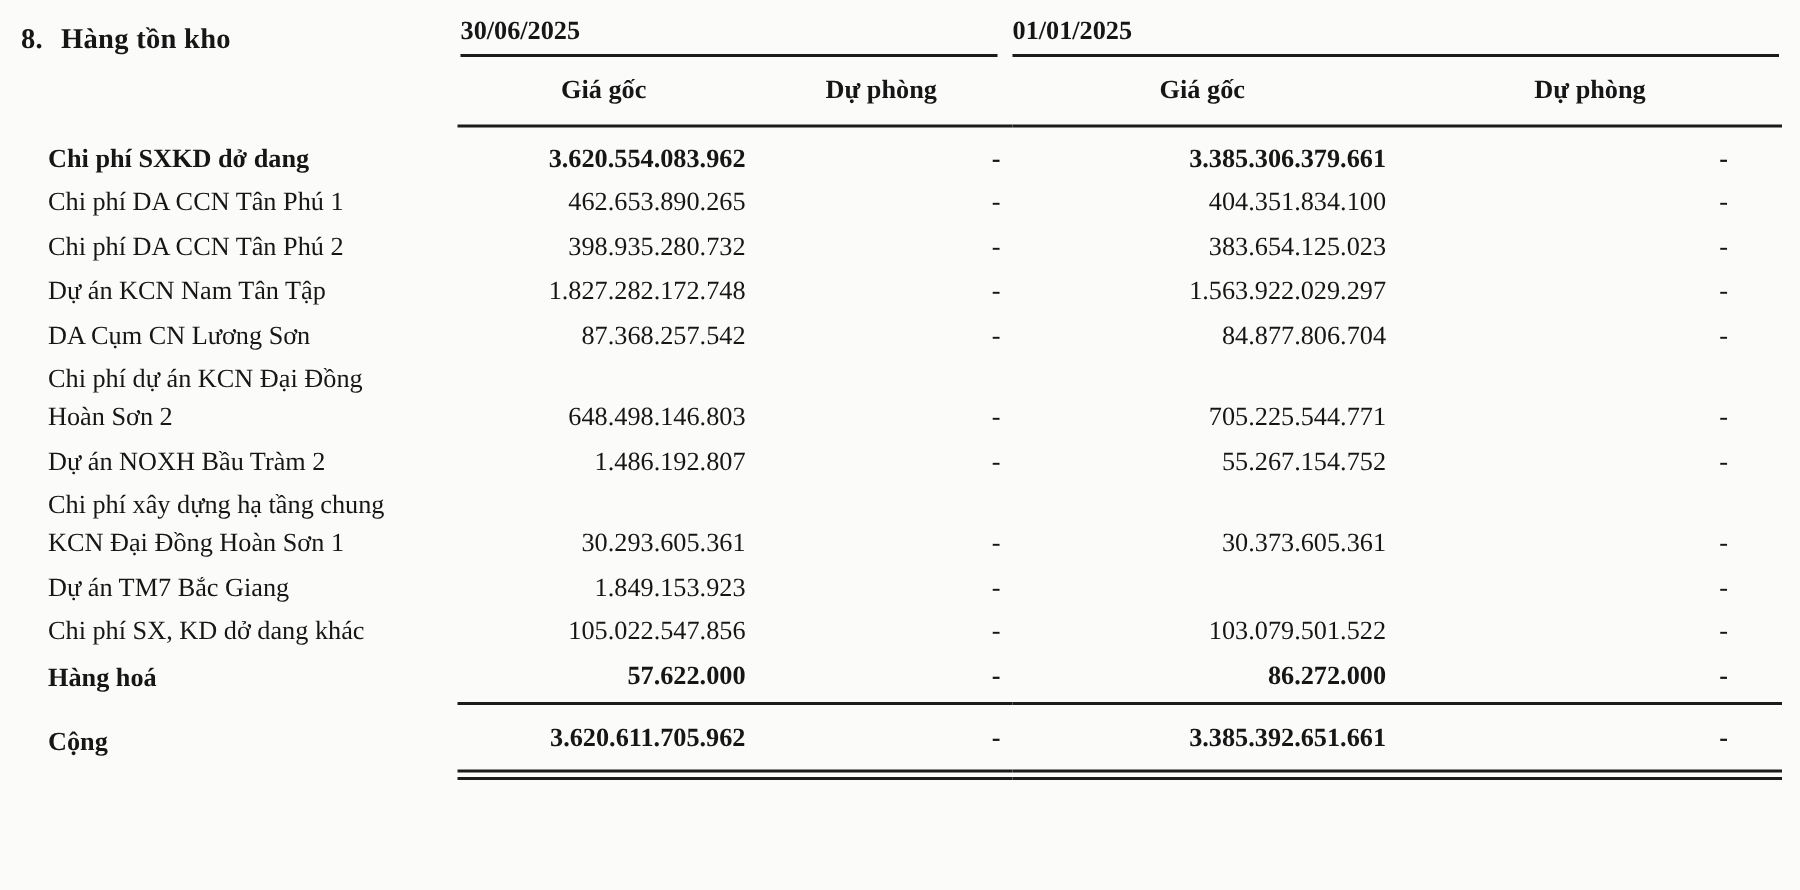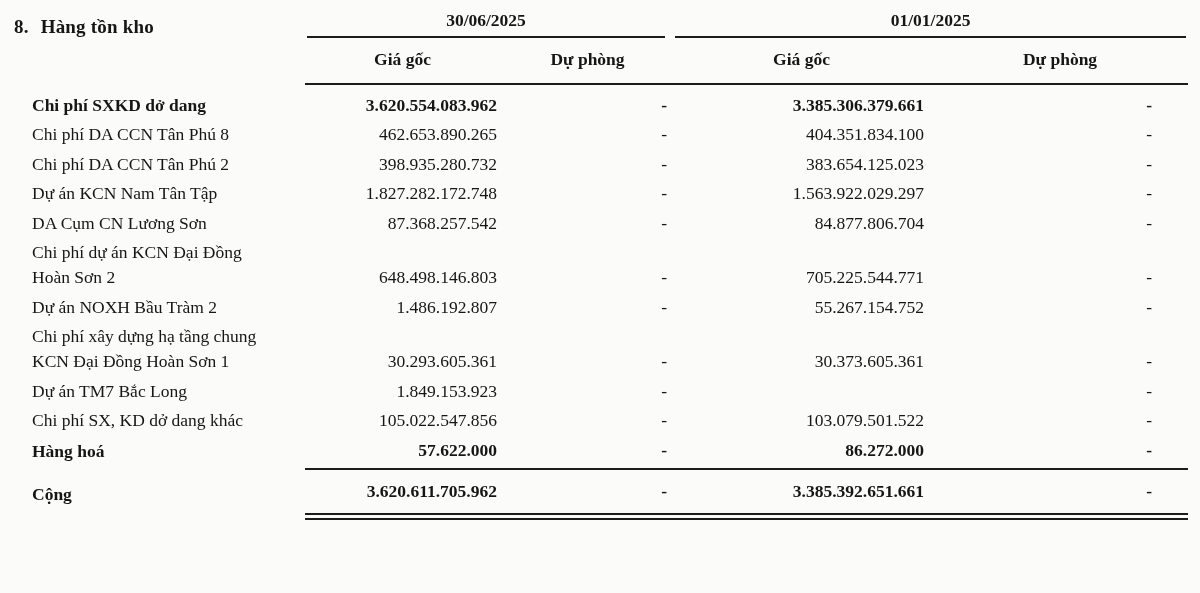--- a/index.html
+++ b/index.html
@@ -23,21 +23,21 @@
     position:absolute; left:0; top:4px;
     border-collapse:collapse; table-layout:fixed;
     width:1192px;
     font-size:17.5px; line-height:1.45;
   }
   td { vertical-align:bottom; padding:2px 0; }
 
   
   tr.dates td { padding:0; height:34px; vertical-align:bottom; }
   tr.dates .grp {
-    text-align:center; font-weight:bold;
+    font-weight:bold;
     border-bottom:2.5px solid #1c1c1c;
     padding-bottom:3px;
   }
   tr.dates .grp1 { margin-right:10px; margin-left:2px; }
   tr.dates .grp2 { margin-right:6px; }
 
   tr.colheads td {
     text-align:center; font-weight:bold;
     height:36px; vertical-align:middle;
     padding:4px 0 5px 0;
@@ -100,21 +100,21 @@
 
     <tr class="bold-row first">
       <td class="label">Chi phí SXKD dở dang</td>
       <td class="num1">3.620.554.083.962</td>
       <td class="dash1">-</td>
       <td class="num2">3.385.306.379.661</td>
       <td class="dash2">-</td>
     </tr>
 
     <tr>
-      <td class="label">Chi phí DA CCN Tân Phú 8</td>
+      <td class="label">Chi phí DA CCN Tân Phú 1</td>
       <td class="num1">462.653.890.265</td>
       <td class="dash1">-</td>
       <td class="num2">404.351.834.100</td>
       <td class="dash2">-</td>
     </tr>
 
     <tr>
       <td class="label">Chi phí DA CCN Tân Phú 2</td>
       <td class="num1">398.935.280.732</td>
       <td class="dash1">-</td>
@@ -157,21 +157,21 @@
 
     <tr>
       <td class="label">Chi phí xây dựng hạ tầng chung KCN Đại Đồng Hoàn Sơn 1</td>
       <td class="num1">30.293.605.361</td>
       <td class="dash1">-</td>
       <td class="num2">30.373.605.361</td>
       <td class="dash2">-</td>
     </tr>
 
     <tr>
-      <td class="label">Dự án TM7 Bắc Long</td>
+      <td class="label">Dự án TM7 Bắc Giang</td>
       <td class="num1">1.849.153.923</td>
       <td class="dash1">-</td>
       <td class="num2"></td>
       <td class="dash2">-</td>
     </tr>
 
     <tr>
       <td class="label">Chi phí SX, KD dở dang khác</td>
       <td class="num1">105.022.547.856</td>
       <td class="dash1">-</td>

